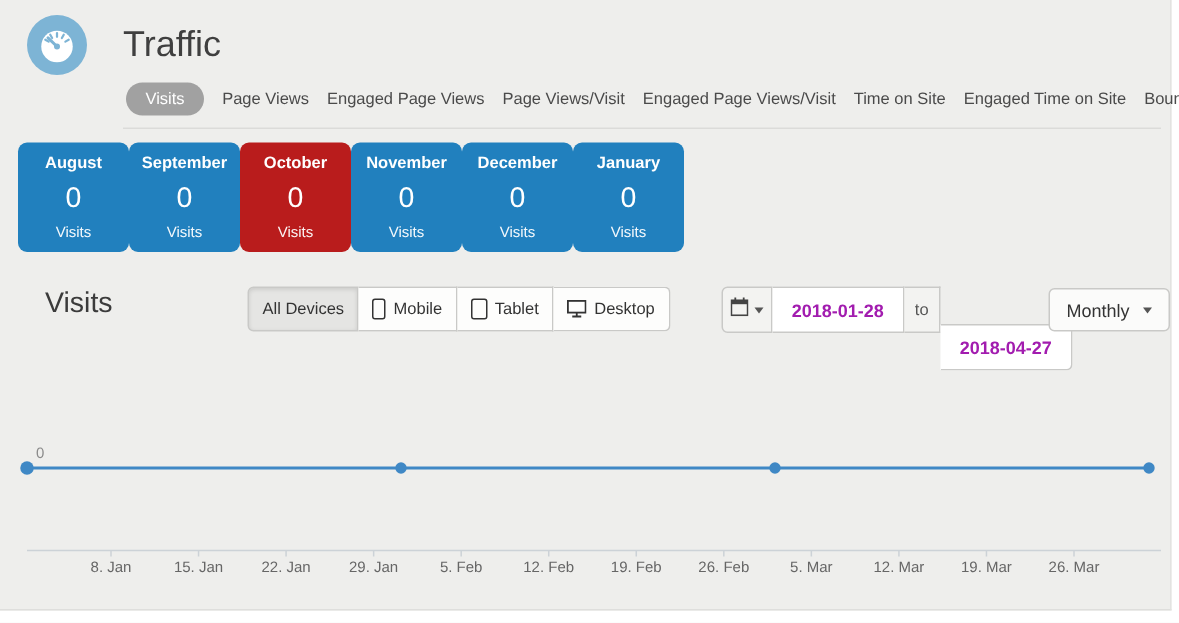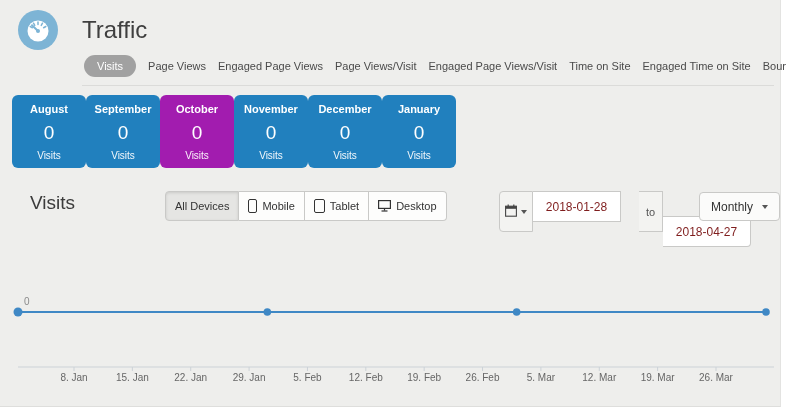--- a/index.html
+++ b/index.html
@@ -35,24 +35,24 @@
     border:1px solid #c9c9c7;border-left-width:0;font-size:11px;color:#333;cursor:pointer;box-sizing:border-box;}
   .dev-btn:first-child{border-left-width:1px;border-radius:4px 0 0 4px;}
   .dev-btn:last-child{border-radius:0 4px 4px 0;}
   .dev-btn.active{background:#e5e5e3;box-shadow:inset 0 1px 3px rgba(0,0,0,.12);}
   .dev-icon{display:flex;align-items:center;}
   .mobile-shape{width:7px;height:12px;border:1px solid #333;border-radius:2px;}
   .tablet-shape{width:9px;height:12px;border:1px solid #333;border-radius:2px;}
 
   .date-group{position:absolute;left:481px;top:191px;height:31px;display:flex;}
   .dg-seg{display:flex;align-items:center;justify-content:center;border:1px solid #c9c9c7;
-    border-left-width:0;background:#f3f3f1;box-sizing:border-box;height:41px;margin-left:18px;}
+    border-left-width:0;background:#f3f3f1;box-sizing:border-box;height:31px;}
   .dg-cal{width:34px;border-left-width:1px;border-radius:4px 0 0 4px;gap:4px;cursor:pointer;}
   .dg-input{width:88px;height:31px;border:1px solid #c9c9c7;border-left-width:0;text-align:center;
-    font-size:12px;color:#7f1d1d;background:#fff;outline:none;font-family:inherit;box-sizing:border-box;padding:12px;}
+    font-size:12px;color:#a21caf;background:#fff;outline:none;font-family:inherit;box-sizing:border-box;padding:12px;font-weight:bold;}
   .dg-input.last{border-radius:0 4px 4px 0;margin-top:25px;}
   .dg-to{width:24px;font-size:11px;color:#555;}
 
   .granularity-btn{position:absolute;left:699px;top:192px;height:29px;display:flex;align-items:center;
     gap:9px;padding:4px 11px;background:#fbfbfa;border:1px solid #c9c9c7;border-radius:4px;
     font-size:12px;color:#333;cursor:pointer;box-sizing:border-box;}
 
   
   #chart{position:absolute;left:0;top:240px;width:782px;height:165px;}
 </style>
@@ -96,21 +96,21 @@
     <div class="card" style="background:#2180be">
       <span class="m">August</span>
       <span class="v">0</span>
       <span class="u">Visits</span>
     </div>
     <div class="card" style="background:#2180be">
       <span class="m">September</span>
       <span class="v">0</span>
       <span class="u">Visits</span>
     </div>
-    <div class="card" style="background:#a21caf">
+    <div class="card" style="background:#b91c1c">
       <span class="m">October</span>
       <span class="v">0</span>
       <span class="u">Visits</span>
     </div>
     <div class="card" style="background:#2180be">
       <span class="m">November</span>
       <span class="v">0</span>
       <span class="u">Visits</span>
     </div>
     <div class="card" style="background:#2180be">

